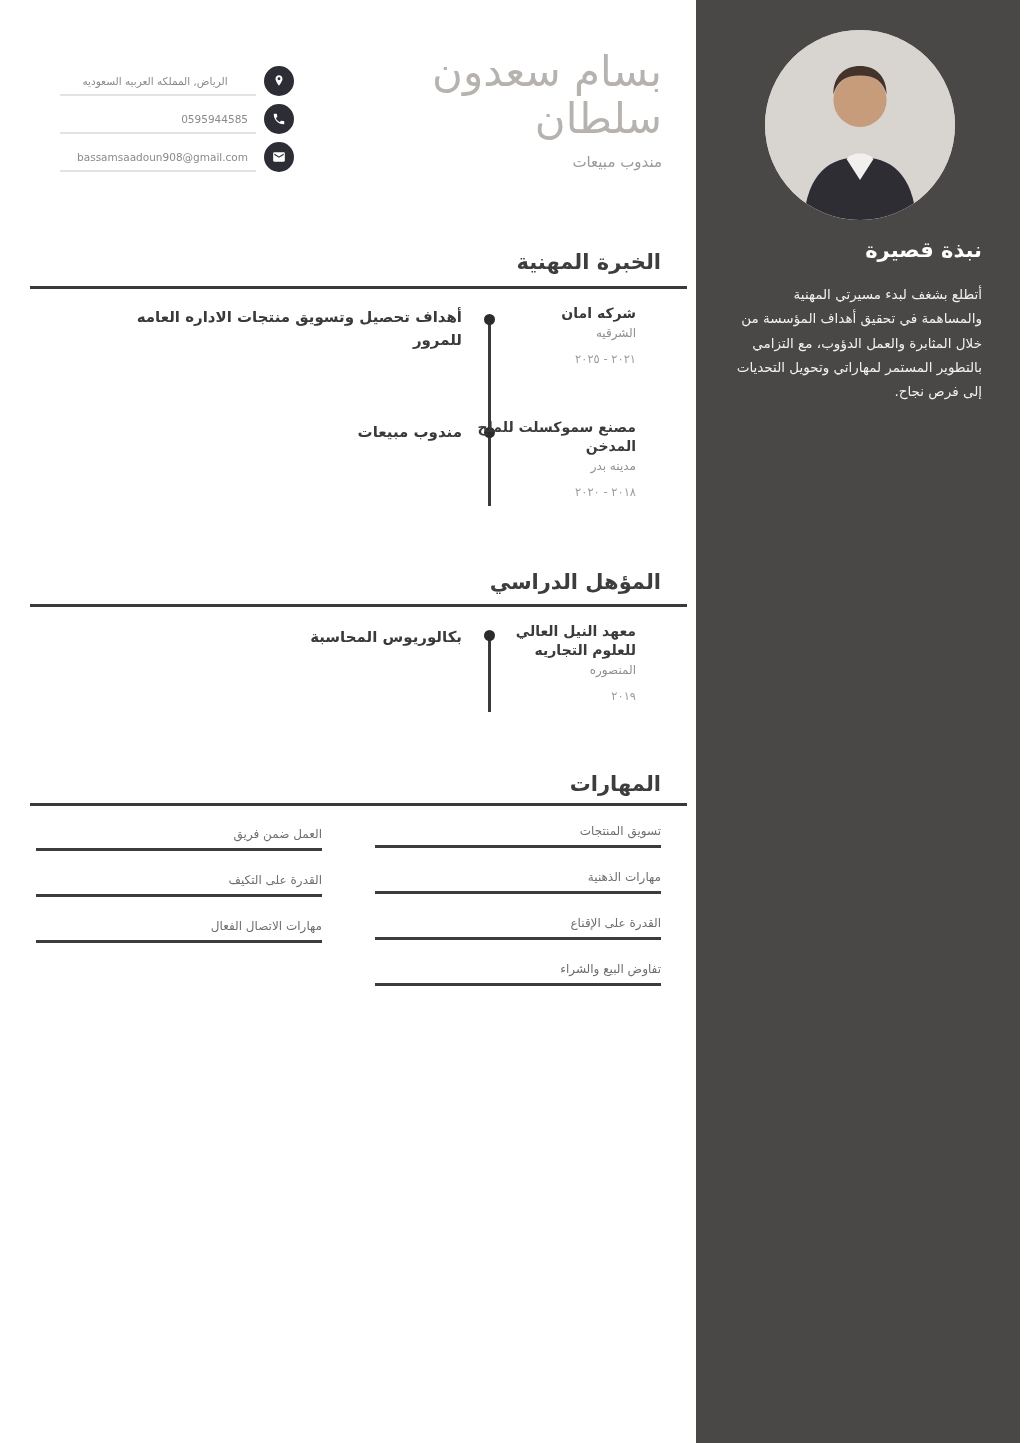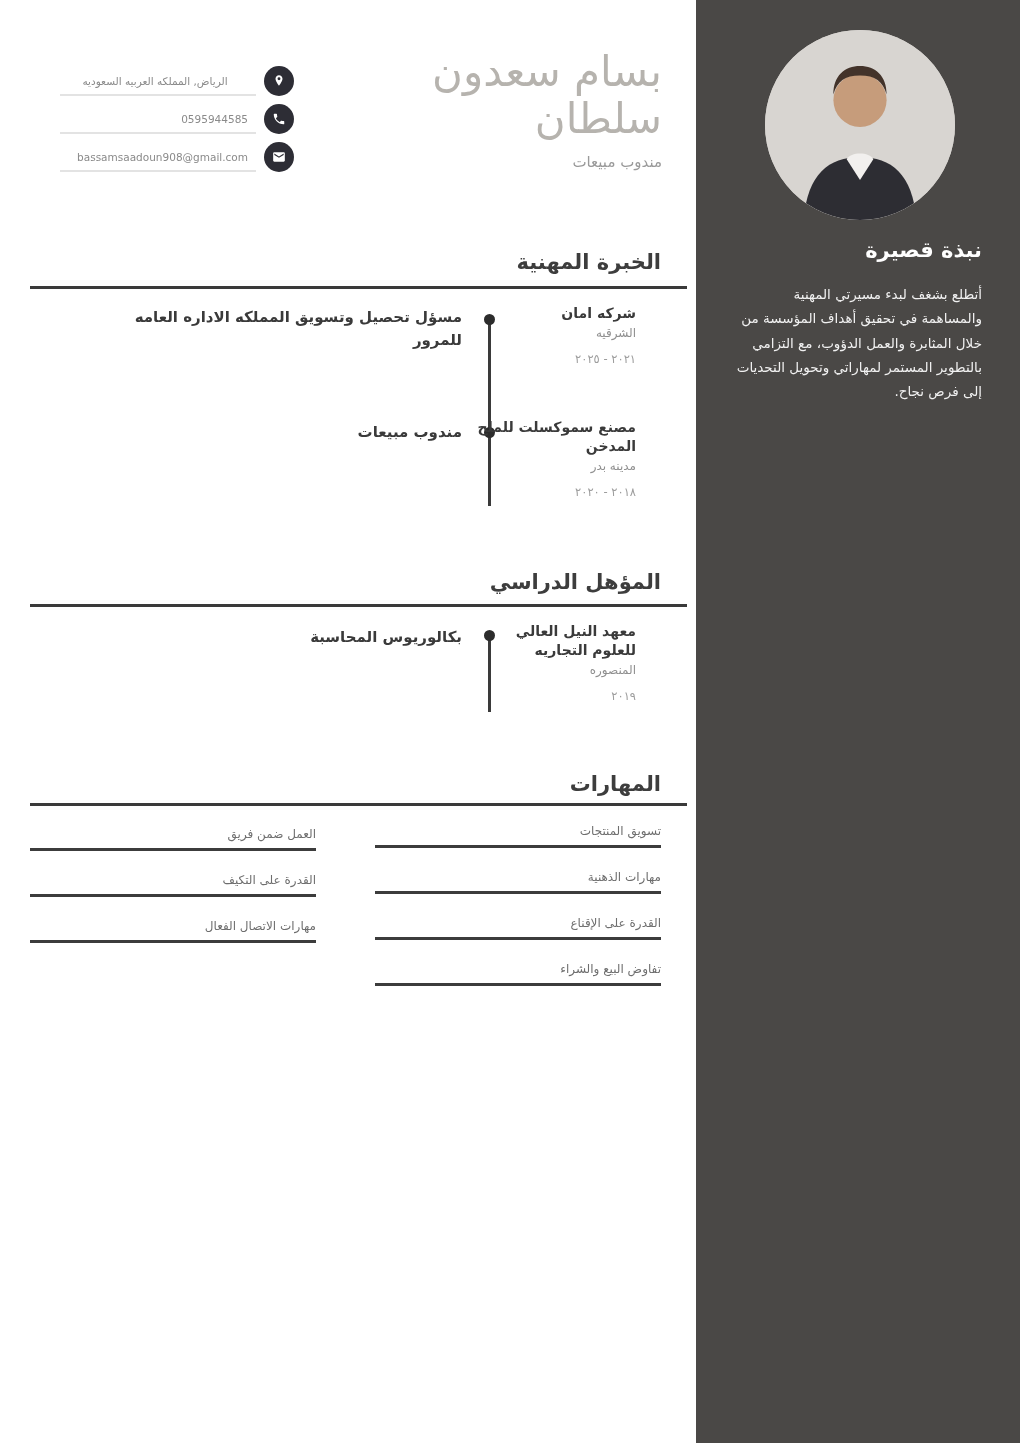--- a/index.html
+++ b/index.html
@@ -111,21 +111,21 @@
 
   <div class="vline" style="top:318px;height:188px"></div>
   <div class="dot" style="top:314px"></div>
   <div class="dot" style="top:427px"></div>
 
   <div class="tl-right" style="top:304px">
     <div class="block-title">شركه امان</div>
     <div class="block-sub">الشرقيه</div>
     <div class="block-date">٢٠٢١ - ٢٠٢٥</div>
   </div>
-  <div class="role" style="top:306px">مسؤل تحصيل وتسويق المملكه الاداره العامه للمرور</div>
+  <div class="role" style="top:306px">أهداف تحصيل وتسويق منتجات الاداره العامه للمرور</div>
 
   <div class="tl-right" style="top:418px">
     <div class="block-title">مصنع سموكسلت للملح المدخن</div>
     <div class="block-sub">مدينه بدر</div>
     <div class="block-date">٢٠١٨ - ٢٠٢٠</div>
   </div>
   <div class="role" style="top:421px">مندوب مبيعات</div>
 
   <div class="sec-heading" style="top:570px">المؤهل الدراسي</div>
   <div class="rule" style="top:604px"></div>
@@ -155,21 +155,21 @@
     <div class="skill-item">
       <div class="skill-label">القدرة على الإقناع</div>
       <div class="skill-bar"></div>
     </div>
     <div class="skill-item">
       <div class="skill-label">تفاوض البيع والشراء</div>
       <div class="skill-bar"></div>
     </div>
   </div>
 
-  <div class="skill-col" style="left:30px;top:827px">
+  <div class="skill-col" style="left:36px;top:827px">
     <div class="skill-item">
       <div class="skill-label">العمل ضمن فريق</div>
       <div class="skill-bar"></div>
     </div>
     <div class="skill-item">
       <div class="skill-label">القدرة على التكيف</div>
       <div class="skill-bar"></div>
     </div>
     <div class="skill-item">
       <div class="skill-label">مهارات الاتصال الفعال</div>

